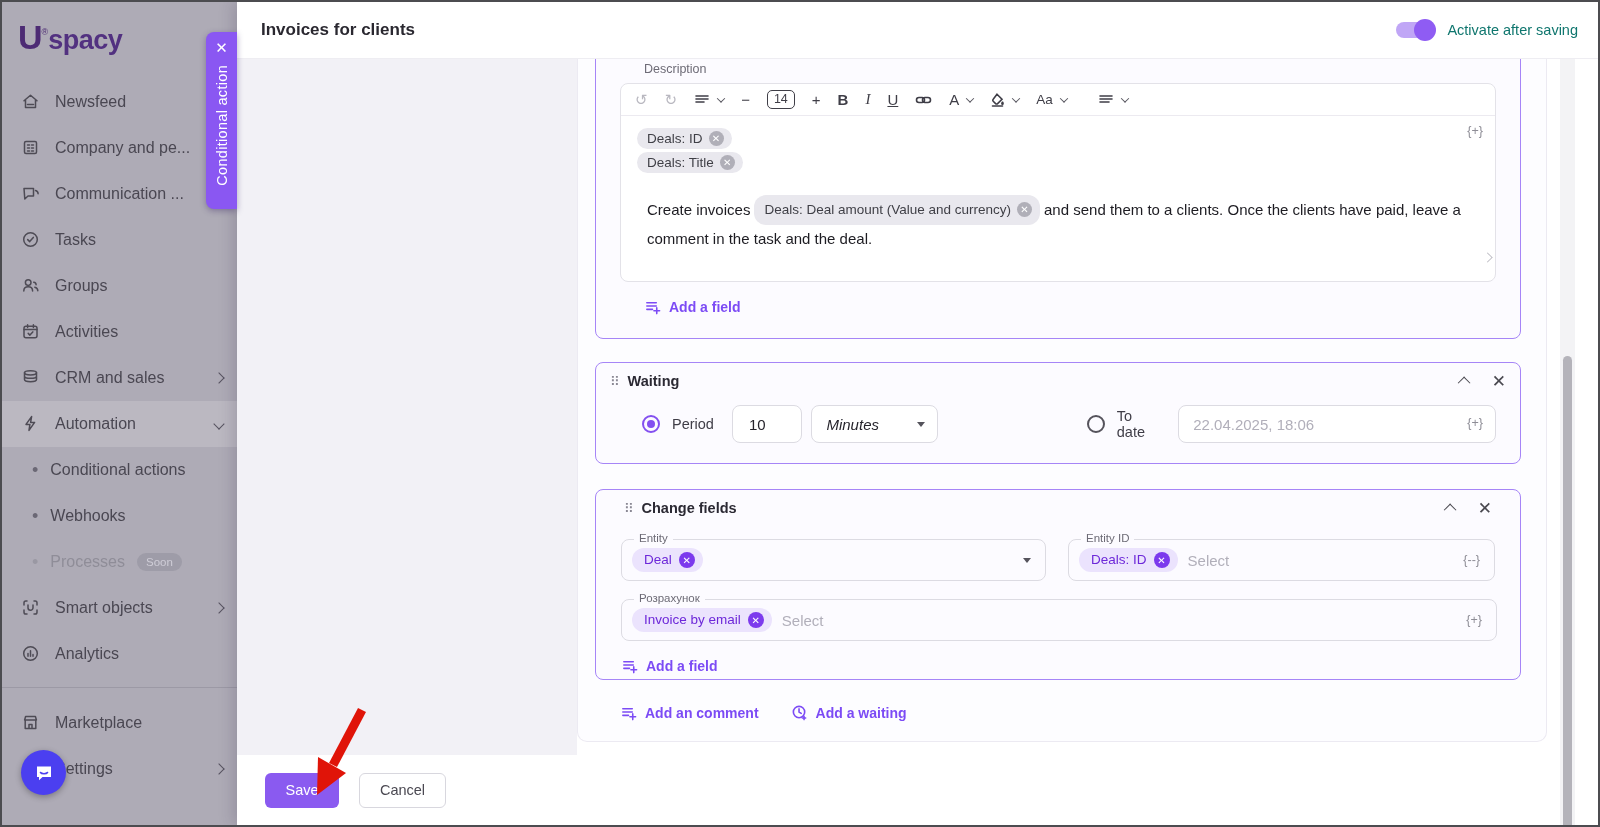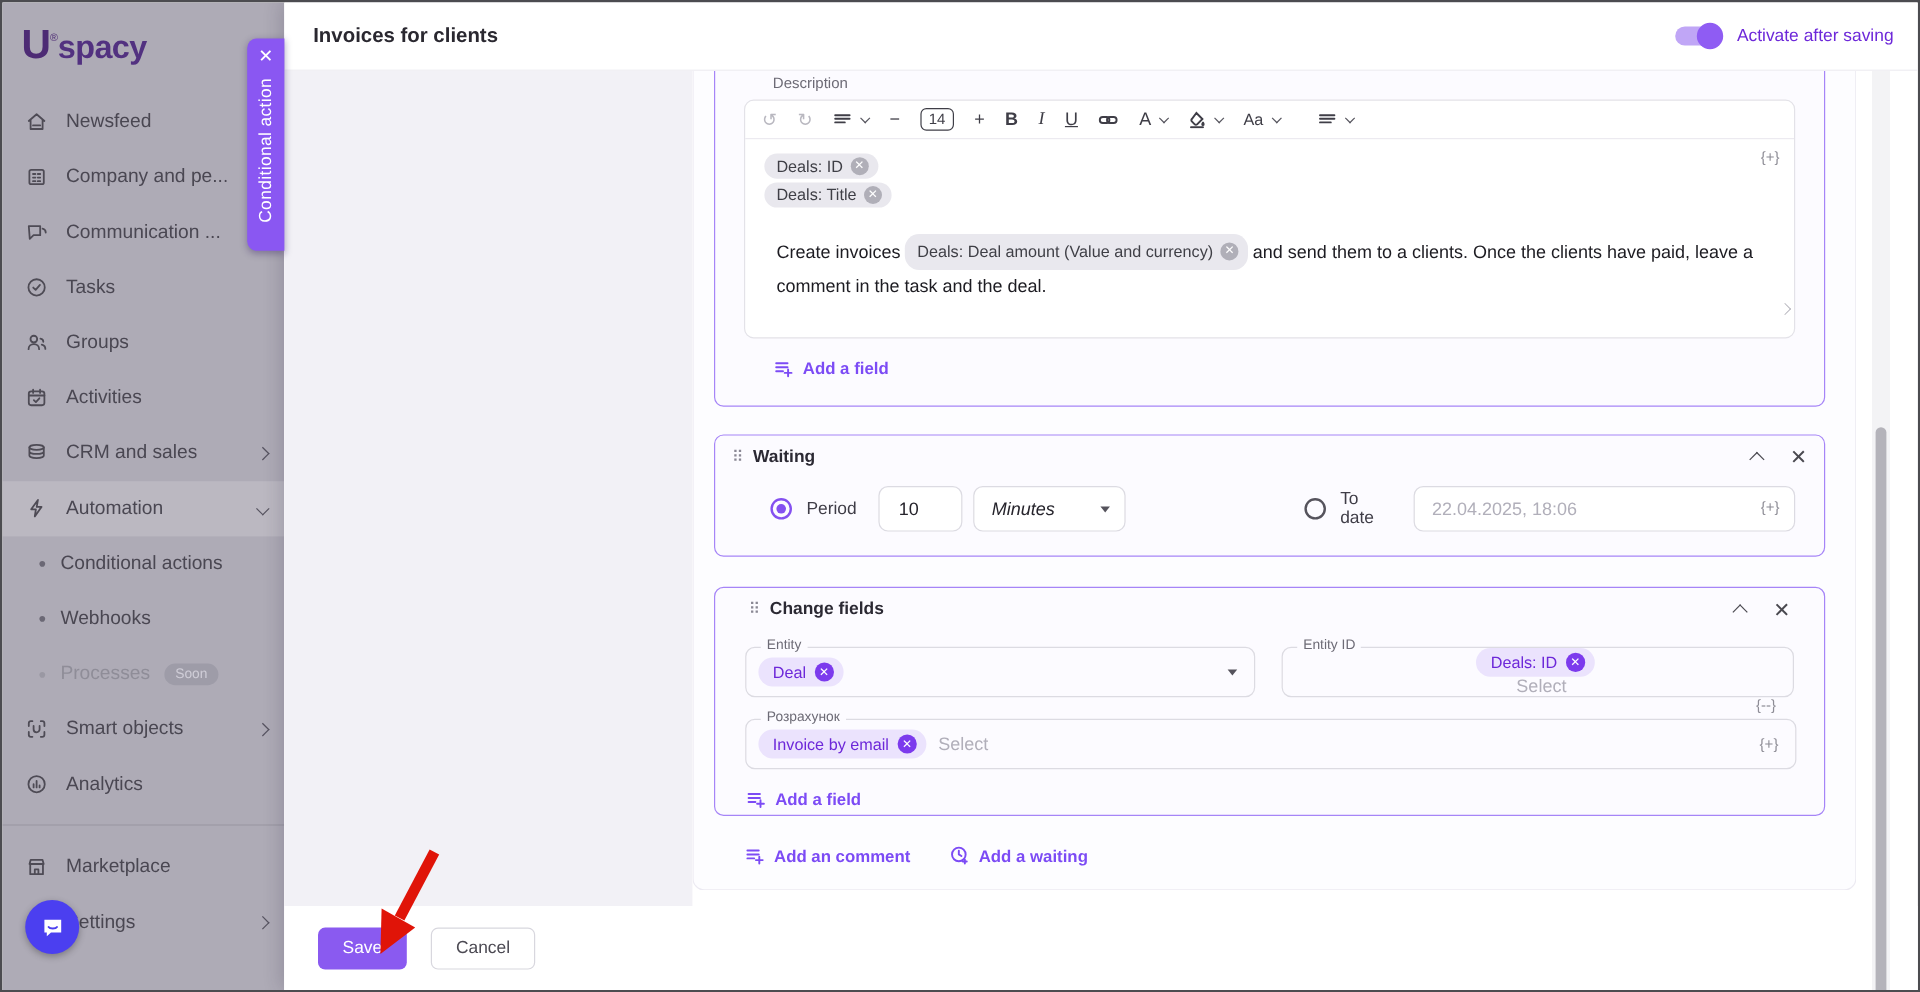--- a/index.html
+++ b/index.html
@@ -41,21 +41,21 @@
   
   .drawer { position:absolute; left:235px; top:0; width:1365px; height:100%; background:#fff;
             box-shadow:-4px 0 14px rgba(40,35,60,0.18); }
   .drawer-header { position:relative; height:57px; background:#fff; border-bottom:1px solid #eeedf2;
                    display:flex; align-items:center; padding:0 24px; z-index:3; }
   .page-title { font-size:17px; font-weight:600; color:#2a2830; }
   .header-right { margin-left:auto; display:flex; align-items:center; gap:13px; }
   .switch { position:relative; width:38px; height:16px; border-radius:8px; background:#c0a6f6; cursor:pointer; }
   .switch .knob { position:absolute; right:-2px; top:-3px; width:22px; height:22px; border-radius:50%;
                   background:#8f5cf3; }
-  .toggle-label { font-size:14.5px; color:#6d28d9; }
+  .toggle-label { font-size:14.5px; color:#0f766e; }
 
   
   .side-tab { position:absolute; left:-31px; top:30px; width:31px; height:177px; background:#8a57f2;
               border-radius:8px 0 0 8px; z-index:4; display:flex; flex-direction:column; align-items:center;
               padding-top:8px; box-shadow:0 2px 6px rgba(40,20,90,0.35); cursor:pointer; }
   .side-tab .tab-x { color:#fff; font-size:15px; line-height:1; margin-bottom:10px; cursor:pointer; }
   .side-tab .tab-label { writing-mode:vertical-rl; transform:rotate(180deg); color:#fff; font-size:14.5px;
                          letter-spacing:0.3px; white-space:nowrap; }
 
   
@@ -125,22 +125,22 @@
   .date-input .insert-token { top:10px; }
 
   
   .block.chfields { margin-top:25px; height:191px; padding:0 25px; }
   .blk-header.nopad { padding:0 14px 0 14px; margin:0 -11px 0 -11px; }
   .fields-row { display:flex; gap:22px; margin-top:13px; }
   .fieldset { position:relative; height:42px; border:1px solid #dcdbe2; border-radius:8px;
               display:flex; align-items:center; padding:0 14px 0 10px; background:transparent; }
   .fieldset .flabel { position:absolute; top:-8px; left:12px; background:#fcfbff; padding:0 5px;
                       font-size:11.5px; color:#6d6b76; }
-  .f-entity { width:426px;gap:21px; } .f-entityid { width:428px;flex-direction:column; } .f-calc { width:876px; margin-top:18px; }
-  .pchip { display:inline-flex; align-items:center; gap:7px; background:#ebe3fd; color:#6d28d9;
+  .f-entity { width:426px;gap:21px; } .f-entityid { width:428px; } .f-calc { width:876px; margin-top:18px; }
+  .pchip { display:inline-flex; align-items:flex-start; gap:7px; background:#ebe3fd; color:#6d28d9;
            border-radius:13px; padding:4px 8px 4px 12px; font-size:13.5px; }
   .pchip .x { width:16px; height:16px; border-radius:50%; background:#7c3aed; color:#fff; font-size:10px;
               display:flex; align-items:center; justify-content:center; cursor:pointer; }
   .sel-placeholder { color:#b1afba; font-size:15px; margin-left:10px; }
   .f-token { margin-left:auto; color:#8e8d96; font-size:12.5px; cursor:pointer; }
 
   
   .actions-row { display:flex; align-items:center; gap:32px; margin:24px 0 0 42px; }
   .link-action { display:flex; align-items:center; gap:8px; color:#7c4bf5; font-size:14px; font-weight:600; cursor:pointer; }
   .footer-bar { position:absolute; left:0; bottom:0; width:100%; height:70px; background:#fff;

